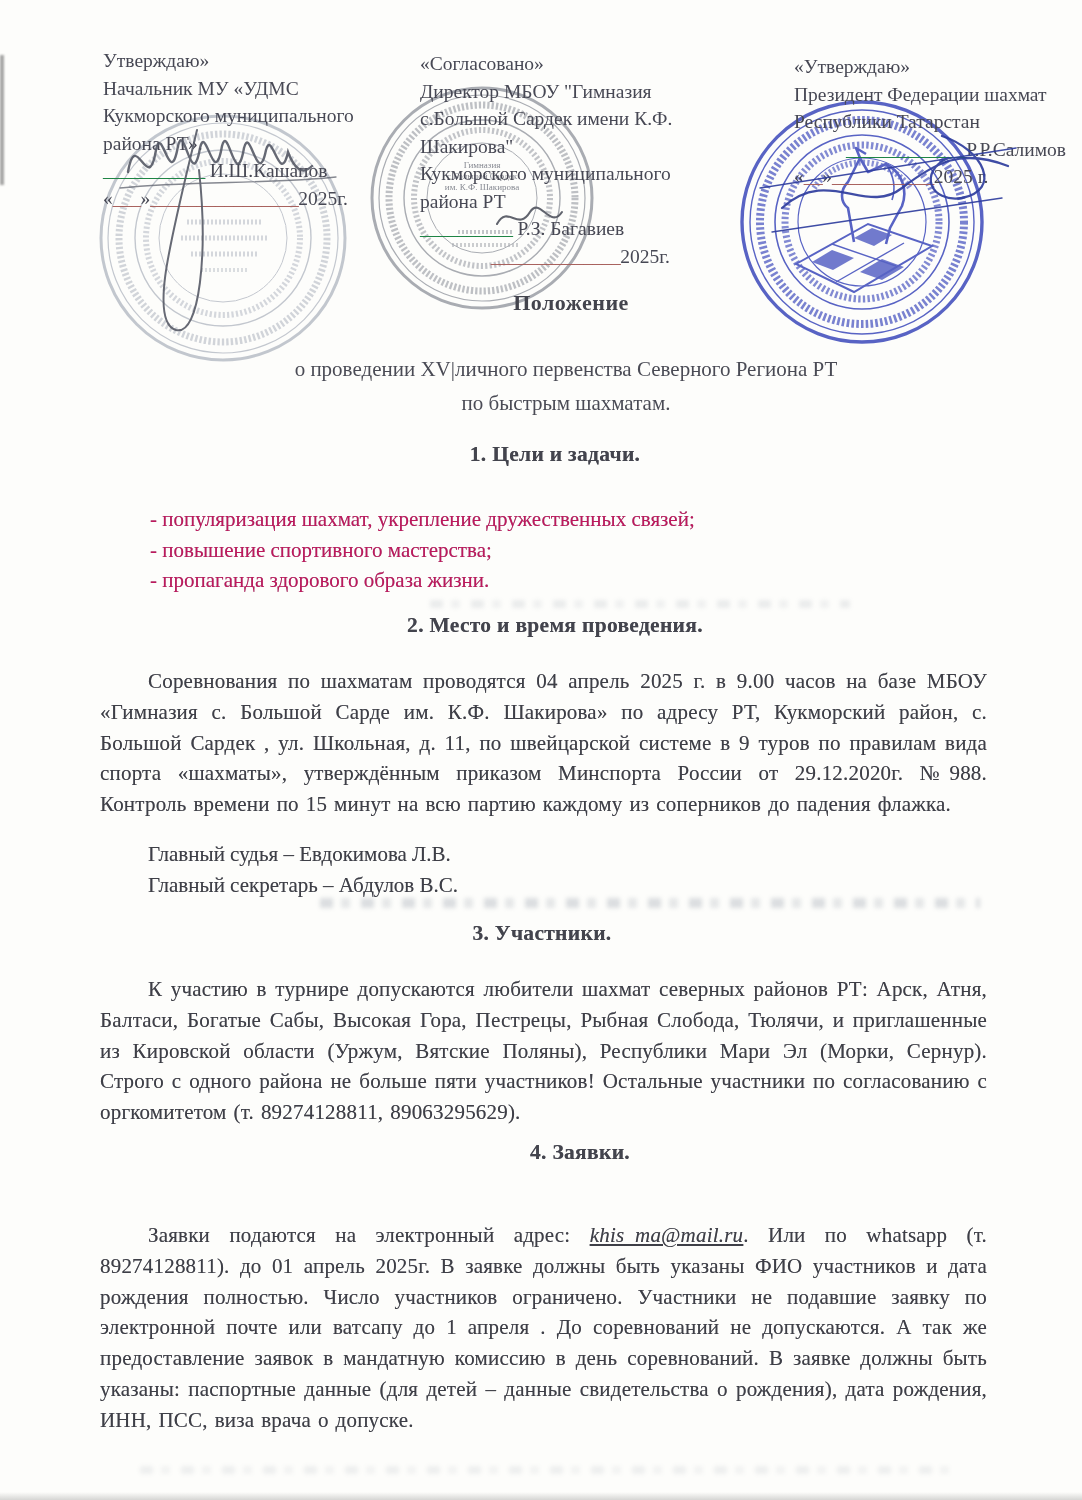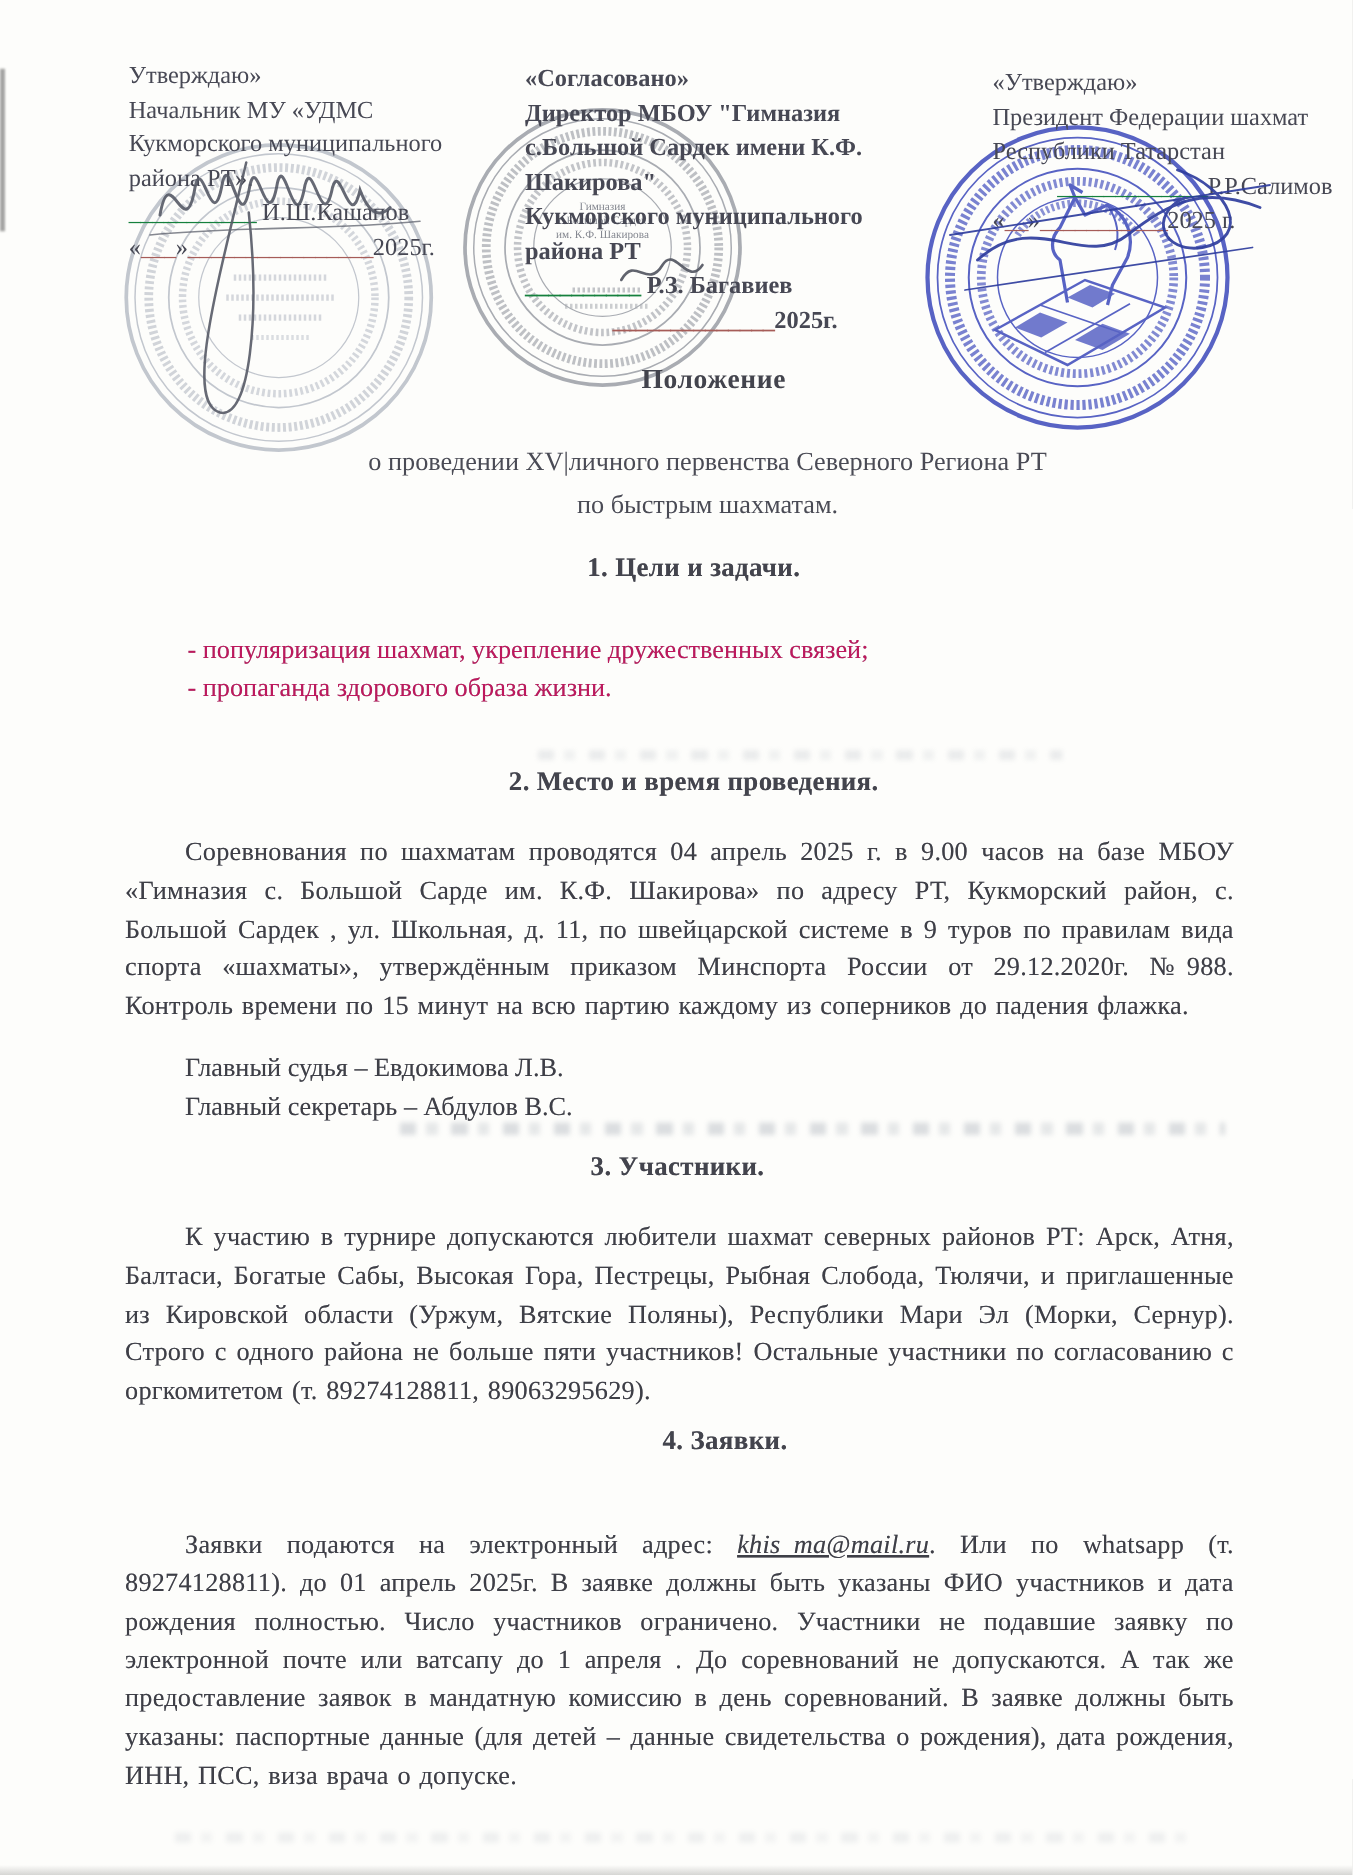--- a/index.html
+++ b/index.html
@@ -120,21 +120,21 @@
     <div>района РТ».</div>
     <div class="row">
       <span class="ln">___________</span>
       <span>И.Ш.Кашапов</span>
     </div>
     <div class="row">
       <span>«</span><span class="ln-red">___</span><span>»</span><span class="ln-red">________________</span><span>2025г.</span>
     </div>
   </div>
 
-  <div class="abs hdr" style="left:420px;top:50px;width:300px;font-weight:bold;">
+  <div class="abs hdr" style="left:420px;top:50px;width:300px;">
     <div>«Согласовано»</div>
     <div>Директор МБОУ "Гимназия</div>
     <div>с.Большой Сардек имени К.Ф.</div>
     <div>Шакирова"</div>
     <div>Кукморского муниципального</div>
     <div>района РТ</div>
     <div class="row">
       <span class="ln">__________</span>
       <span>Р.З. Багавиев</span>
     </div>
@@ -179,20 +179,21 @@
 
   <div class="abs subtitle" style="left:50px;top:352px;width:1032px;">
     <div>о проведении XV|личного первенства Северного Региона РТ</div>
     <div>по быстрым шахматам.</div>
   </div>
 
   <div class="abs heading" style="left:30px;top:442px;width:1050px;">1. Цели и задачи.</div>
 
   <div class="abs bullets" style="left:150px;top:504px;width:860px;">
     <div>- популяризация шахмат, укрепление дружественных связей;</div>
+    <div>- повышение спортивного мастерства;</div>
     <div>- пропаганда здорового образа жизни.</div>
   </div>
 
   <div class="abs heading" style="left:30px;top:613px;width:1050px;">2. Место и время проведения.</div>
 
   <div class="abs body-par indent" style="left:100px;top:666px;width:887px;">Соревнования по шахматам проводятся 04 апрель 2025 г. в 9.00 часов на базе МБОУ «Гимназия с. Большой Сарде им. К.Ф. Шакирова» по адресу РТ, Кукморский район, с. Большой Сардек , ул. Школьная, д. 11, по швейцарской системе в 9 туров по правилам вида спорта «шахматы», утверждённым приказом Минспорта России от 29.12.2020г. №988. Контроль времени по 15 минут на всю партию каждому из соперников до падения флажка.</div>
 
   <div class="abs" style="left:148px;top:839px;width:700px;font-size:21px;line-height:30.5px;text-shadow:0 0 .45px rgba(70,70,80,.5);">
     <div>Главный судья – Евдокимова Л.В.</div>
     <div>Главный секретарь – Абдулов В.С.</div>

